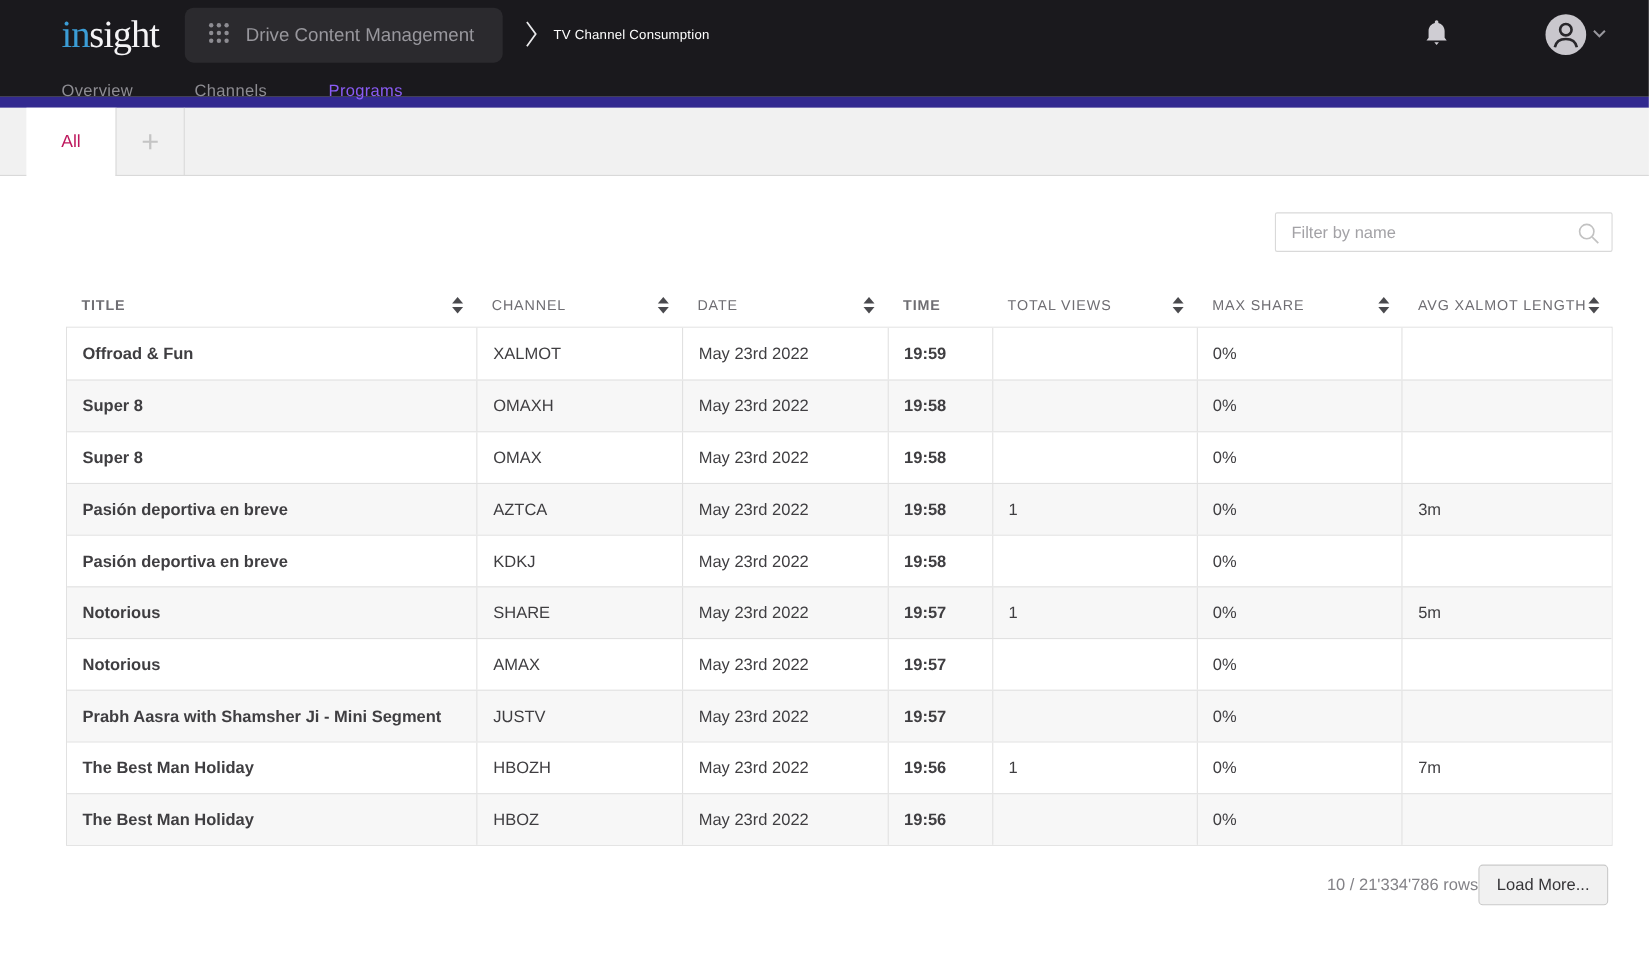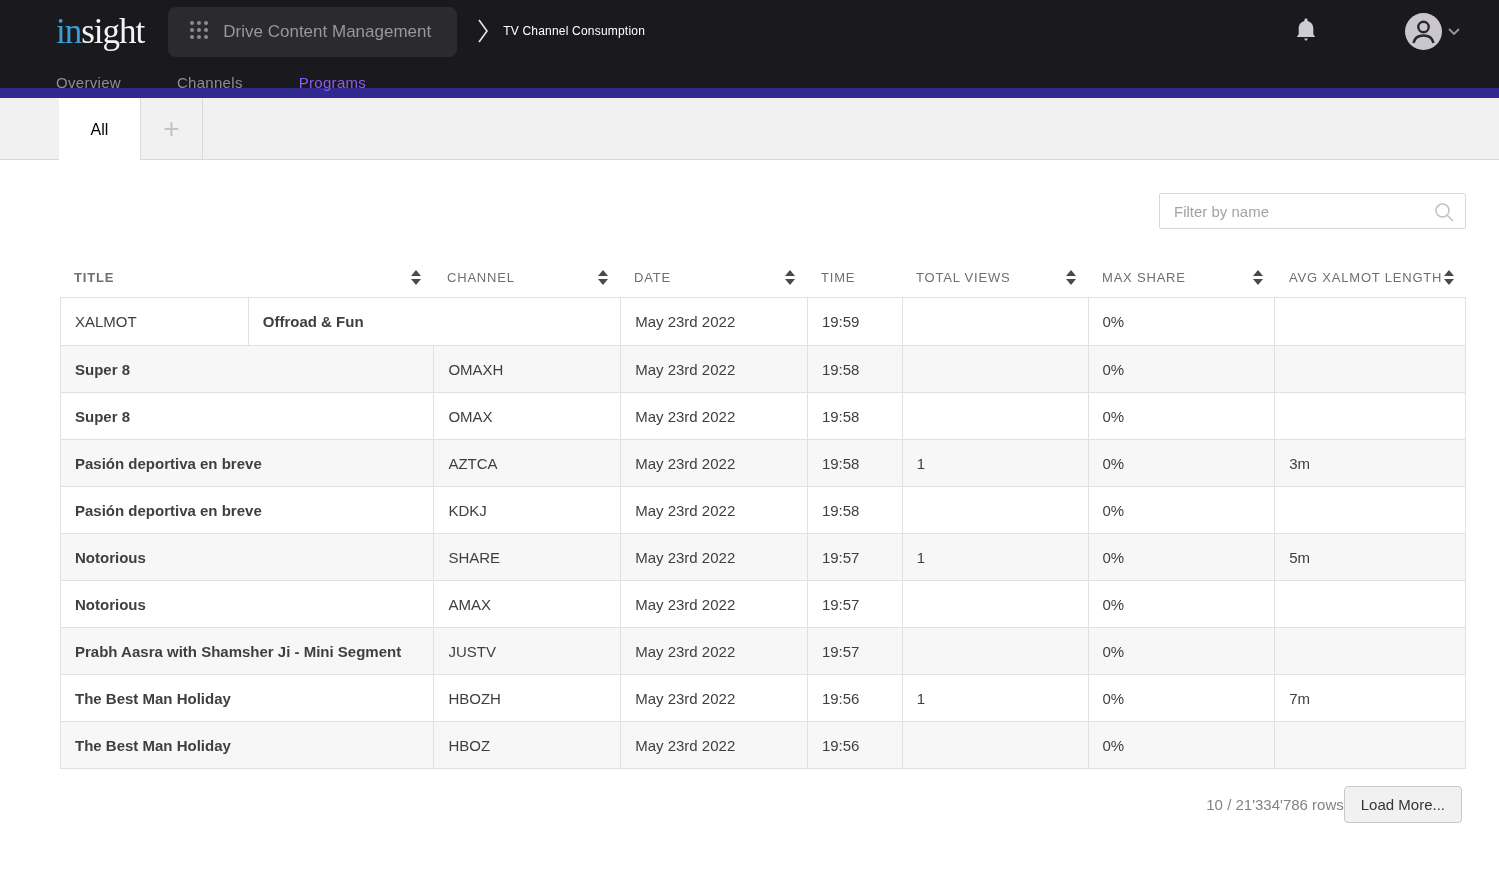--- a/index.html
+++ b/index.html
@@ -37,21 +37,21 @@
 
   .topnav { display:flex; gap:56px; padding:12px 0 0 56px; }
   .topnav .nav-item { background:none; border:none; cursor:pointer; font-family:inherit; font-size:15px; color:#8e8d93; letter-spacing:.3px; }
   .topnav .nav-item.active { color:#8b5cf6; font-weight:400; }
 
   .accent-bar { height:10px; background:#32298f; }
 
   
   .tabstrip { height:62px; background:#f1f1f1; border-bottom:1px solid #d9d9d9; display:flex; align-items:flex-start; }
   .tab { height:63px; display:flex; align-items:center; justify-content:center; cursor:pointer; font-size:16px; }
-  .tab-all { width:81px; margin-left:59px; background:#ffffff; color:#000000; }
+  .tab-all { width:81px; margin-left:24px; background:#ffffff; color:#be185d; }
   .tab-plus { width:63px; height:62px; border-left:1px solid #d9d9d9; border-right:1px solid #d9d9d9; color:#c4c4c4; font-size:28px; font-weight:300; background:transparent; }
 
   
   .content { padding:0; }
 
   .toolbar { display:flex; justify-content:flex-end; margin:33px 33px 0 0; }
   .filter-wrap { position:relative; width:307px; height:36px; }
   .filter-input {
     width:100%; height:100%; border:1px solid #d9d9d9; border-radius:2px;
     padding:0 40px 0 14px; font-size:15px; font-family:inherit; color:#3f3e41; outline:none;
@@ -64,21 +64,21 @@
   .thead { display:flex; height:40px; align-items:center; }
   .th { display:flex; align-items:center; padding:0 12px 0 14px; font-size:13px; color:#6f6e73; letter-spacing:.8px; cursor:pointer; }
   .th.no-sort { cursor:default; }
   .sort-icon { margin-left:auto; display:flex; flex-direction:column; gap:3px; }
   .sort-icon .tri-up { width:0; height:0; border-left:5px solid transparent; border-right:5px solid transparent; border-bottom:6px solid #4a4a4e; }
   .sort-icon .tri-down { width:0; height:0; border-left:5px solid transparent; border-right:5px solid transparent; border-top:6px solid #4a4a4e; }
 
   .col-title { width:373px;font-weight:bold; }
   .col-channel { width:187px; }
   .col-date { width:187px; }
-  .col-time { width:95px; }
+  .col-time { width:95px;font-weight:bold; }
   .col-views { width:186px; }
   .col-share { width:187px; }
   .col-avg { width:191px; }
 
   .tbody { border:1px solid #e1e1e1; }
   .tr { display:flex; height:47px; background:#ffffff; cursor:pointer; }
   .tr:nth-child(even) { background:#f7f7f7; }
   .tr + .tr { border-top:1px solid #e1e1e1; }
   .td { display:flex; align-items:center; padding:0 12px 0 14px; font-size:15px; color:#3f3e41; white-space:nowrap; overflow:hidden; }
   .td + .td { border-left:1px solid #e1e1e1; }
@@ -225,22 +225,22 @@
         <span>AVG XALMOT LENGTH</span>
         <span class="sort-icon">
             <span class="tri-up"></span>
             <span class="tri-down"></span>
           </span>
       </div>
     </div>
 
     <div class="tbody">
       <div class="tr">
+        <div class="td col-title">Offroad &amp; Fun</div>
         <div class="td col-channel">XALMOT</div>
-        <div class="td col-title">Offroad &amp; Fun</div>
         <div class="td col-date">May 23rd 2022</div>
         <div class="td col-time">19:59</div>
         <div class="td col-views"></div>
         <div class="td col-share">0%</div>
         <div class="td col-avg"></div>
       </div>
       <div class="tr">
         <div class="td col-title">Super 8</div>
         <div class="td col-channel">OMAXH</div>
         <div class="td col-date">May 23rd 2022</div>

